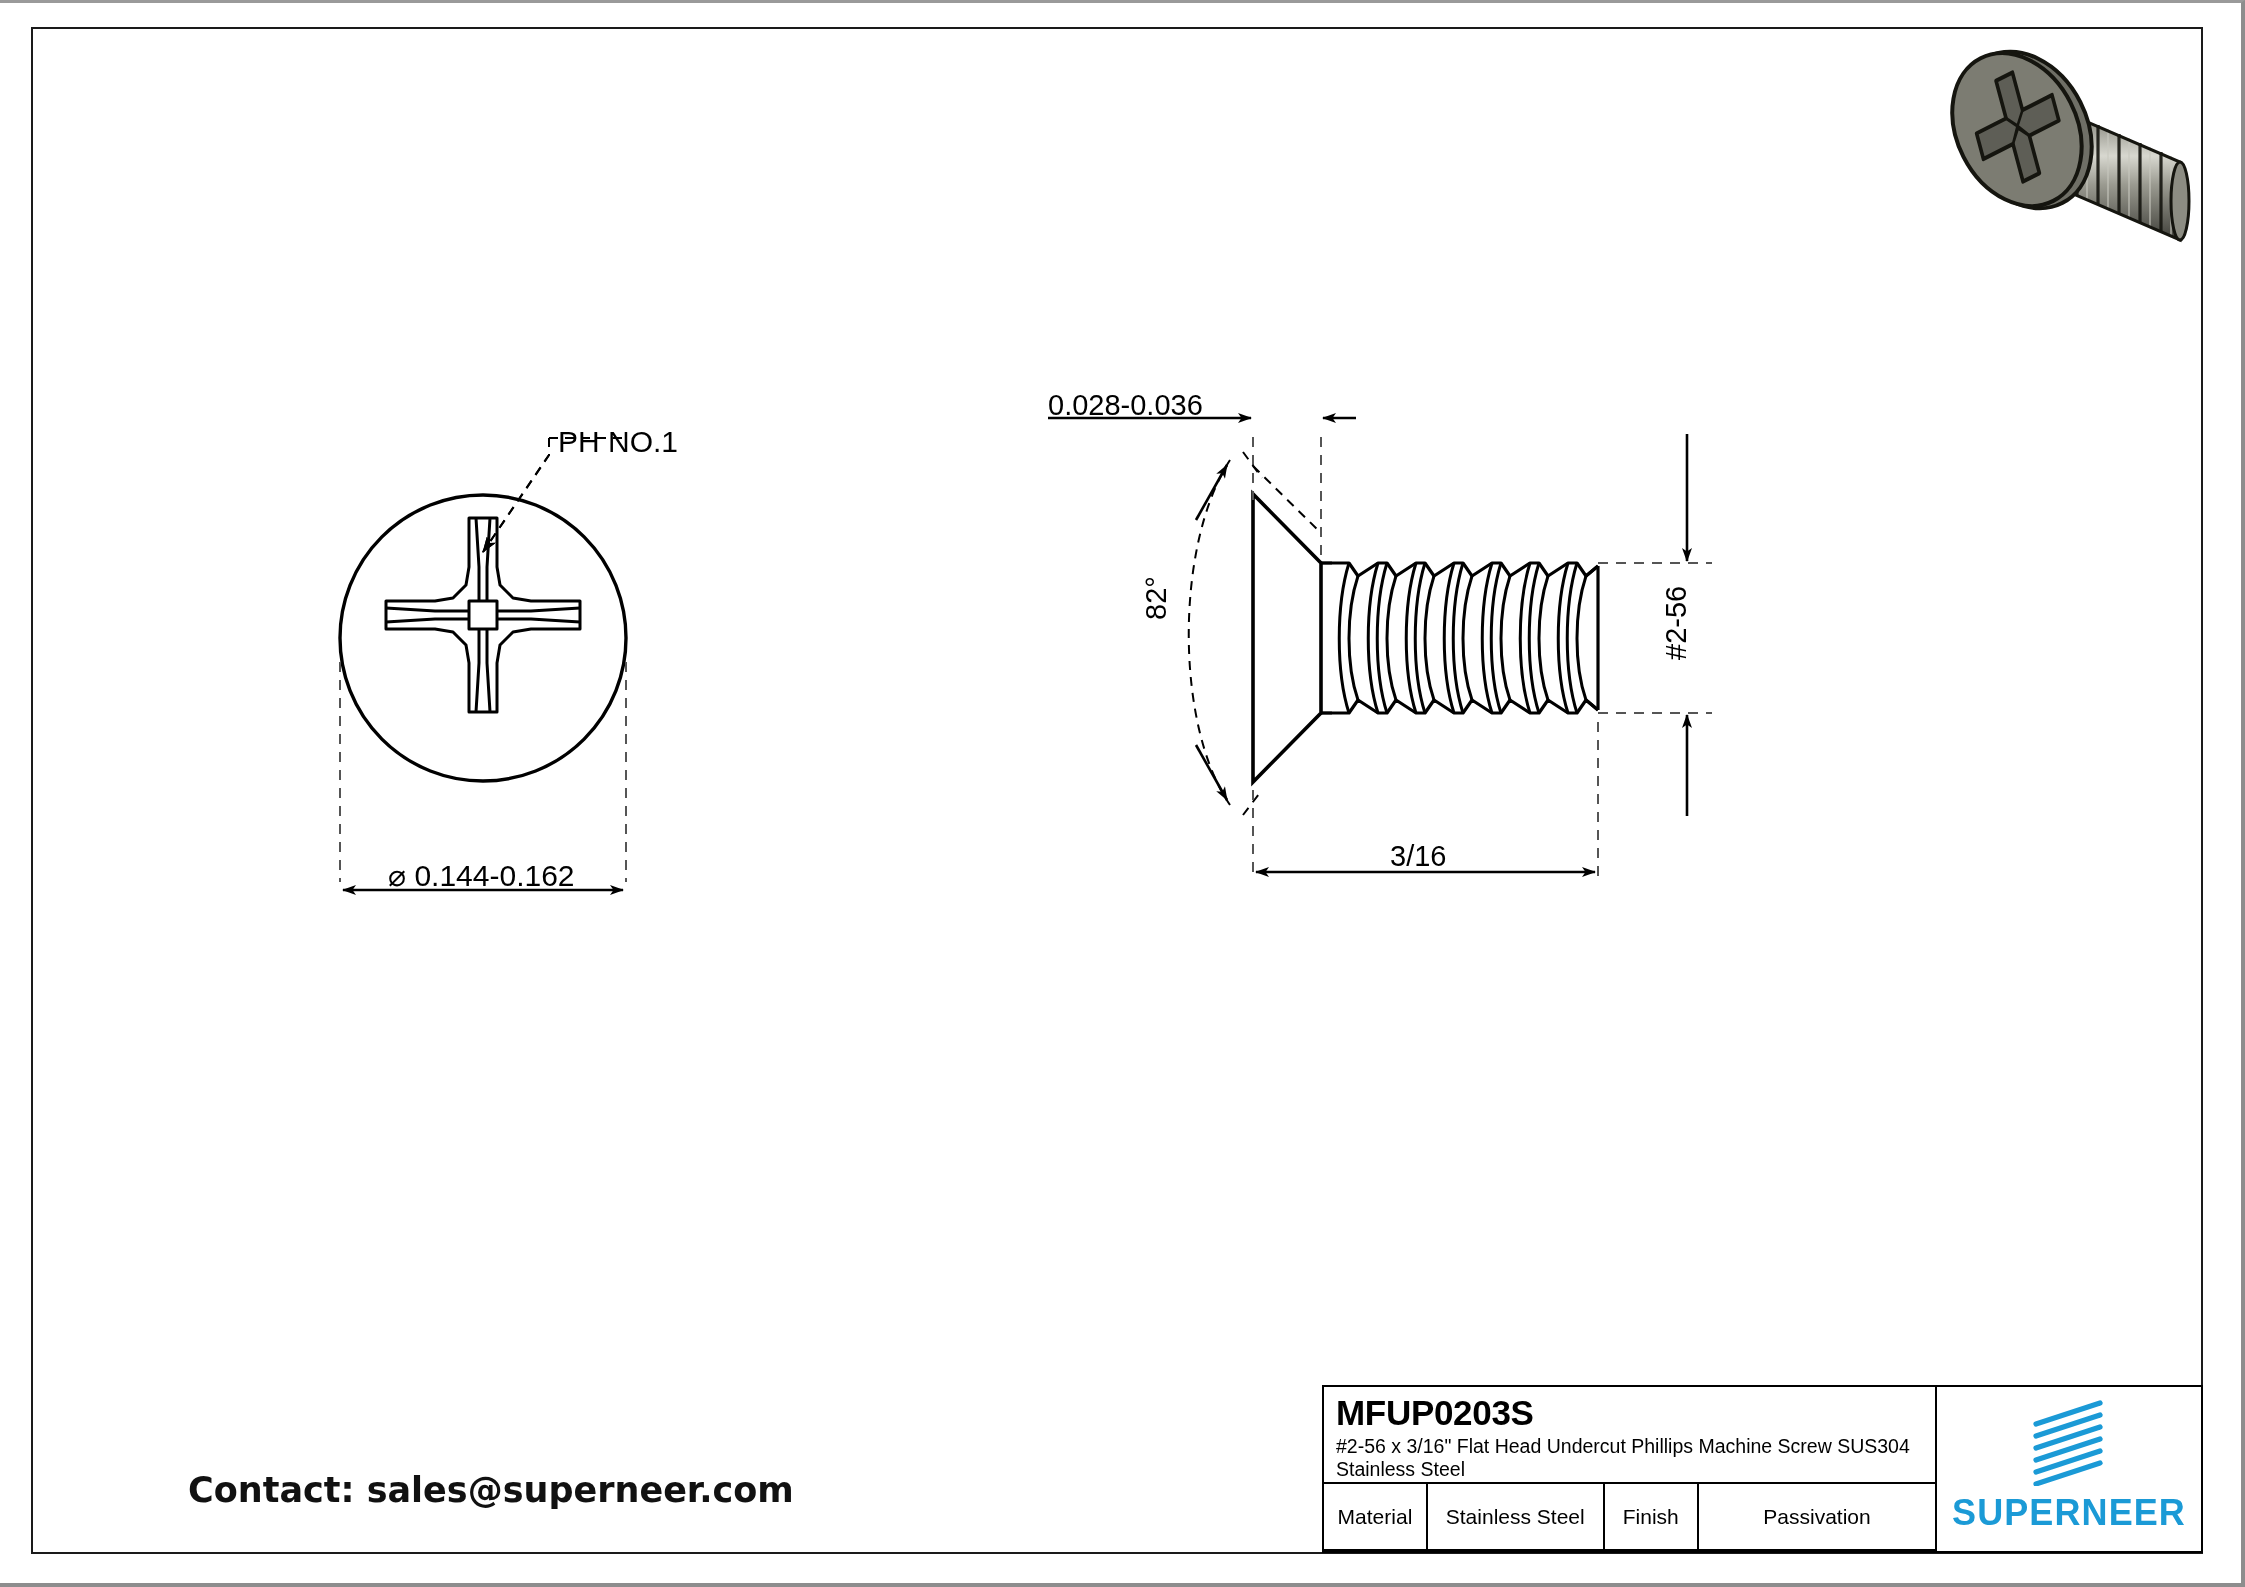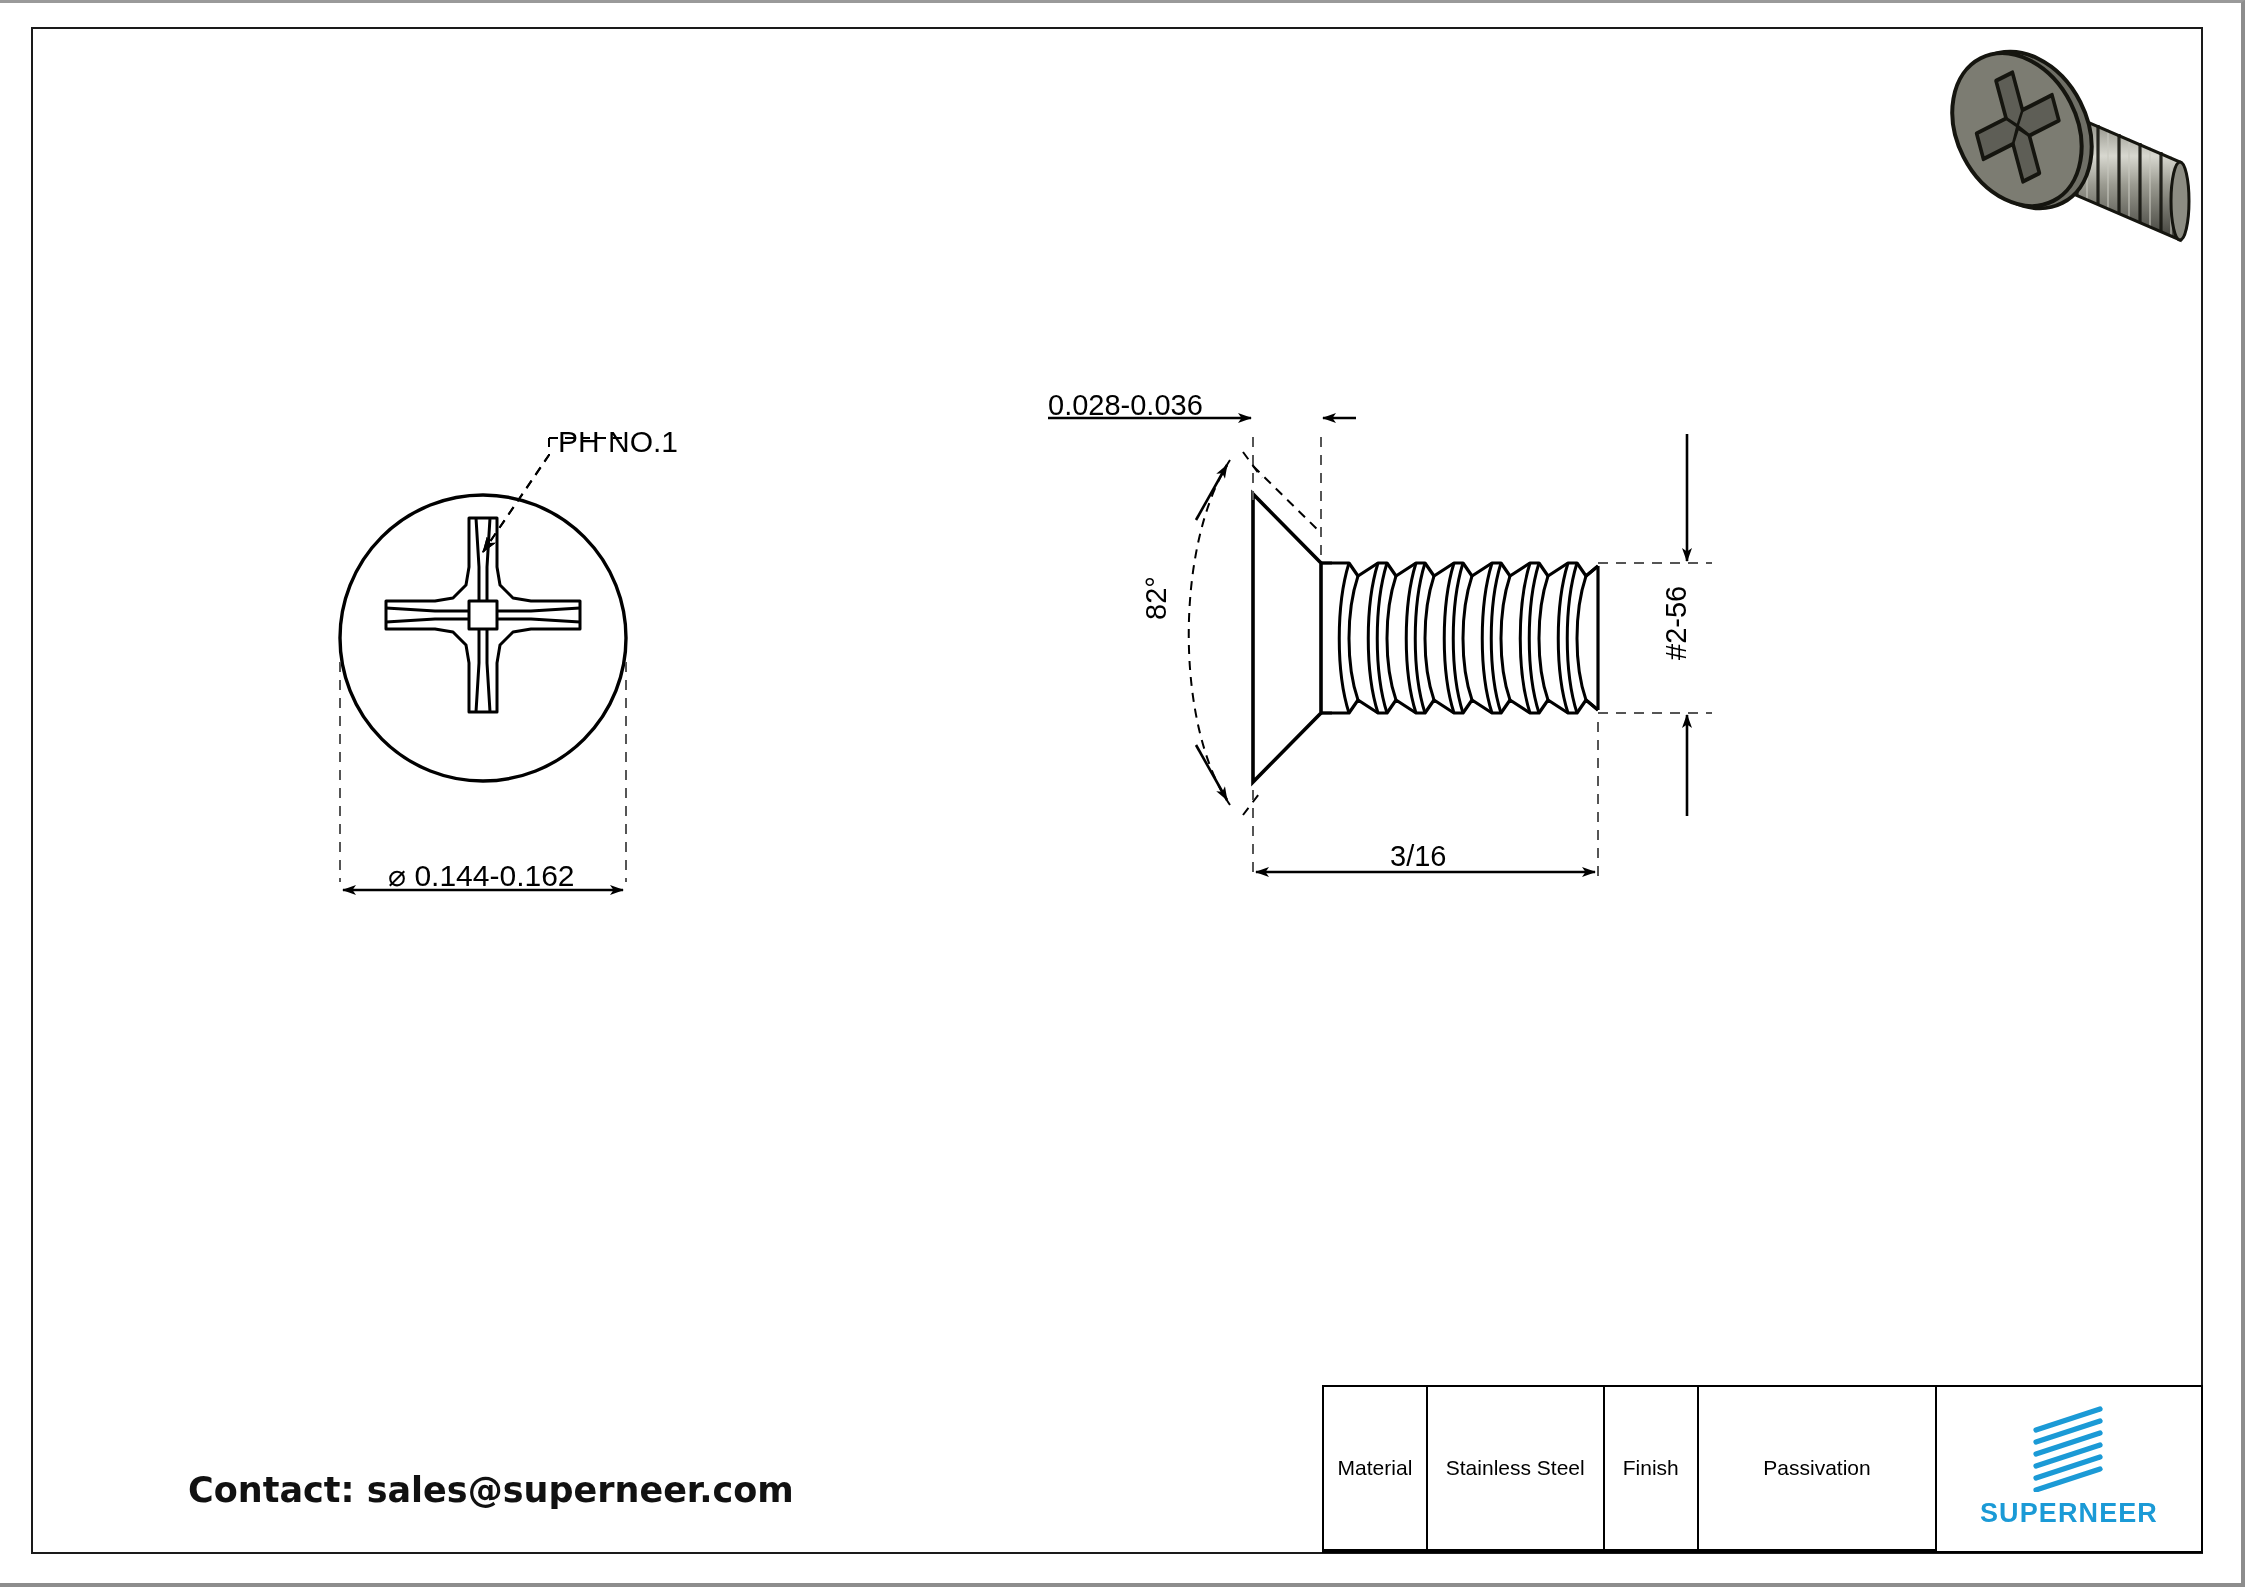--- a/index.html
+++ b/index.html
@@ -118,21 +118,21 @@
     align-items: center;
     justify-content: center;
     padding-bottom: 6px;
   }
   #logo-mark {
     width: 86px;
     height: 88px;
     margin-bottom: 6px;
   }
   #logo-word {
-    font-size: 27px;
+    font-size: 36px;
     font-weight: bold;
     letter-spacing: 1.1px;
     color: #1b9ad6;
   }
   
   #contact-text {
     position: absolute;
     left: 188px;
     top: 1470px;
     font-family: "DejaVu Sans", sans-serif;
@@ -358,20 +358,24 @@
 
   <div class="dim-text" id="label-thread">#2-56</div>
 
   <div class="dim-text" id="label-length">3/16</div>
 
   <div id="contact-text">Contact: sales@superneer.com</div>
 
   <div id="title-block">
 
     <div id="tb-left">
+      <div id="tb-top">
+        <div id="part-number">MFUP0203S</div>
+        <div id="part-desc">#2-56 x 3/16" Flat Head Undercut Phillips Machine Screw SUS304 Stainless Steel</div>
+      </div>
 
       <div class="tb-row divider">
         <div class="tb-cell c-label">Material</div>
         <div class="tb-cell c-value">Stainless Steel</div>
         <div class="tb-cell c-finlabel">Finish</div>
         <div class="tb-cell c-finvalue last">Passivation</div>
       </div>
 
     </div>
 

